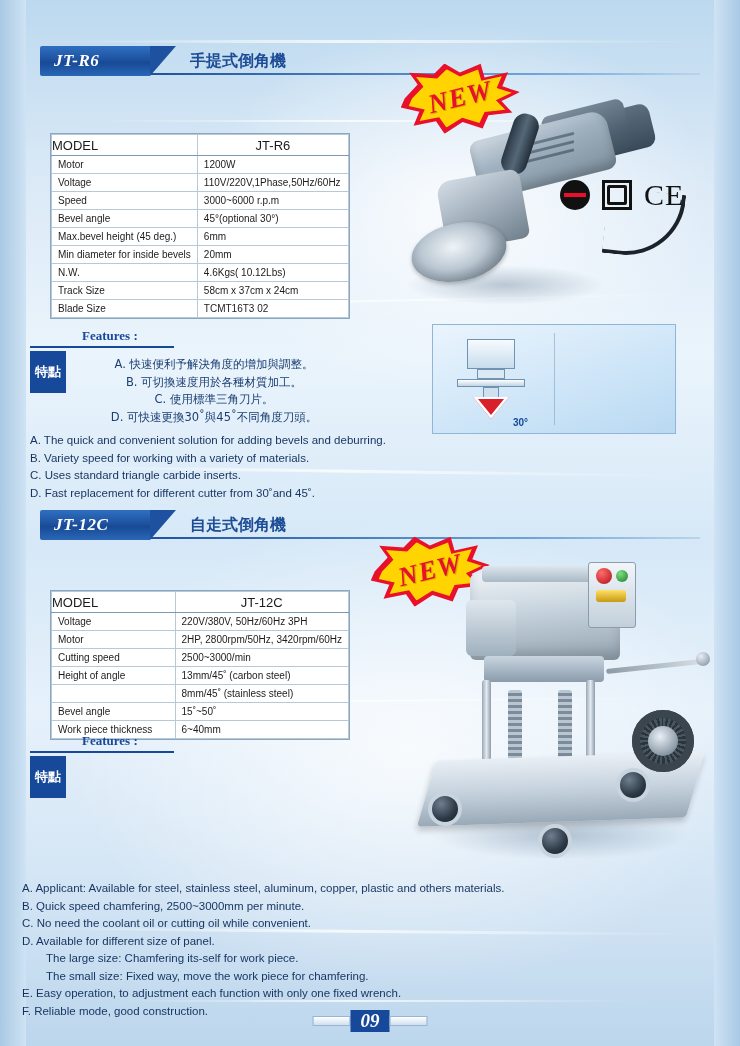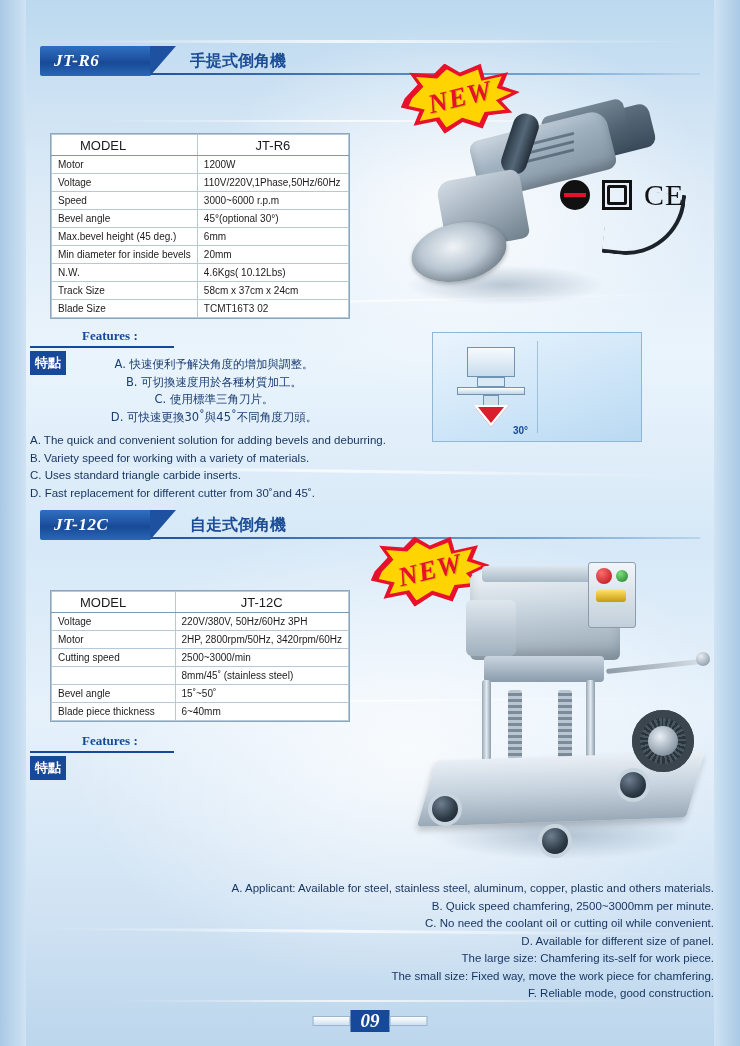--- a/index.html
+++ b/index.html
@@ -87,35 +87,35 @@
     white-space: nowrap;
   }
   .spec-table td.k { width: 140px; }
   .spec-table tr.head td {
     font-size: 13px;
     font-weight: normal;
     height: 21px;
     background: #ffffff;
     border-bottom: 1px solid #7e98ad;
   }
-  .spec-table tr.head td.k { padding-left: 28px; }
+  .spec-table tr.head td.k { padding-left: 0; }
   .spec-table tr.head td.v { text-align: center; }
 
   
   .feat-head {
     position: absolute;
     height: 19px;
   }
   .feat-head .cn {
     position: absolute; left: 0; top: 0;
     background: #17499a;
     color: #ffffff;
     font-size: 13px;
     font-weight: bold;
-    padding: 4px 5px;
+    padding: 13px 5px;
     font-family: "DejaVu Sans", sans-serif;
     line-height: 16px;
     margin-top: 24px;
   }
   .feat-head .en {
     position: absolute; left: 52px; top: 1px;
     color: #17499a; font-weight: bold; font-size: 13px;
     font-family: "Liberation Serif", serif;
   }
   .feat-head .underline {
@@ -509,21 +509,21 @@
     <p class="zh">D. 可快速更換30˚與45˚不同角度刀頭。</p>
   </div>
 
   <div class="feat-list" style="left:30px; top:432px; width:600px;">
     <p class="en">A.  The quick and convenient solution for adding bevels and deburring.</p>
     <p class="en">B.  Variety speed for working with a variety of materials.</p>
     <p class="en">C.  Uses standard triangle carbide inserts.</p>
     <p class="en">D.  Fast replacement for different cutter from 30˚and 45˚.</p>
   </div>
 
-  <div class="diagram" style="left:432px; top:332px; width:210px; height:110px;">
+  <div class="diagram" style="left:432px; top:324px; width:244px; height:110px;">
     <div class="divider"></div>
     <div class="dfig" style="left:18px;">
       <div class="body"></div>
       <div class="neck"></div>
       <div class="plate"></div>
       <div class="shaft"></div>
       <div class="tri"></div>
       <div class="tri-in"></div>
       <div class="angle" style="left:62px; top:78px;">30°</div>
     </div>
@@ -580,49 +580,54 @@
           </tr>
       <tr>
             <td class="k">Motor</td>
             <td>2HP, 2800rpm/50Hz, 3420rpm/60Hz</td>
           </tr>
       <tr>
             <td class="k">Cutting speed</td>
             <td>2500~3000/min</td>
           </tr>
       <tr>
+            <td class="k">Height of angle</td>
+            <td>13mm/45˚ (carbon steel)</td>
+          </tr>
+      <tr>
             <td class="k"></td>
             <td>8mm/45˚ (stainless steel)</td>
           </tr>
       <tr>
             <td class="k">Bevel angle</td>
             <td>15˚~50˚</td>
           </tr>
       <tr>
-            <td class="k">Blade piece thickness</td>
+            <td class="k">Work piece thickness</td>
             <td>6~40mm</td>
           </tr>
     </tbody>
       </table>
   </div>
 
   <div class="feat-head" style="left:30px; top:732px; width:150px;">
     <div class="cn">特點</div>
     <div class="en">Features :</div>
     <div class="underline"></div>
   </div>
 
 
-  <div class="feat-list" style="left:14px; top:880px; width:700px;text-align:right;">
+  <div class="feat-list" style="left:22px; top:880px; width:700px;">
     <p class="en">A.  Applicant: Available for steel, stainless steel, aluminum, copper, plastic and others materials.</p>
     <p class="en">B.  Quick speed chamfering, 2500~3000mm per minute.</p>
     <p class="en">C.  No need the coolant oil or cutting oil while convenient.</p>
     <p class="en">D.  Available for different size of panel.</p>
     <p class="en indent">The large size: Chamfering its-self for work piece.</p>
     <p class="en indent">The small size: Fixed way, move the work piece for chamfering.</p>
+    <p class="en">E.  Easy operation, to adjustment each function with only one fixed wrench.</p>
     <p class="en">F.  Reliable mode, good construction.</p>
   </div>
 
   <div class="page-num">
     <div class="bar-l"></div>
     <div class="num">09</div>
     <div class="bar-r"></div>
   </div>
 
 </div>

